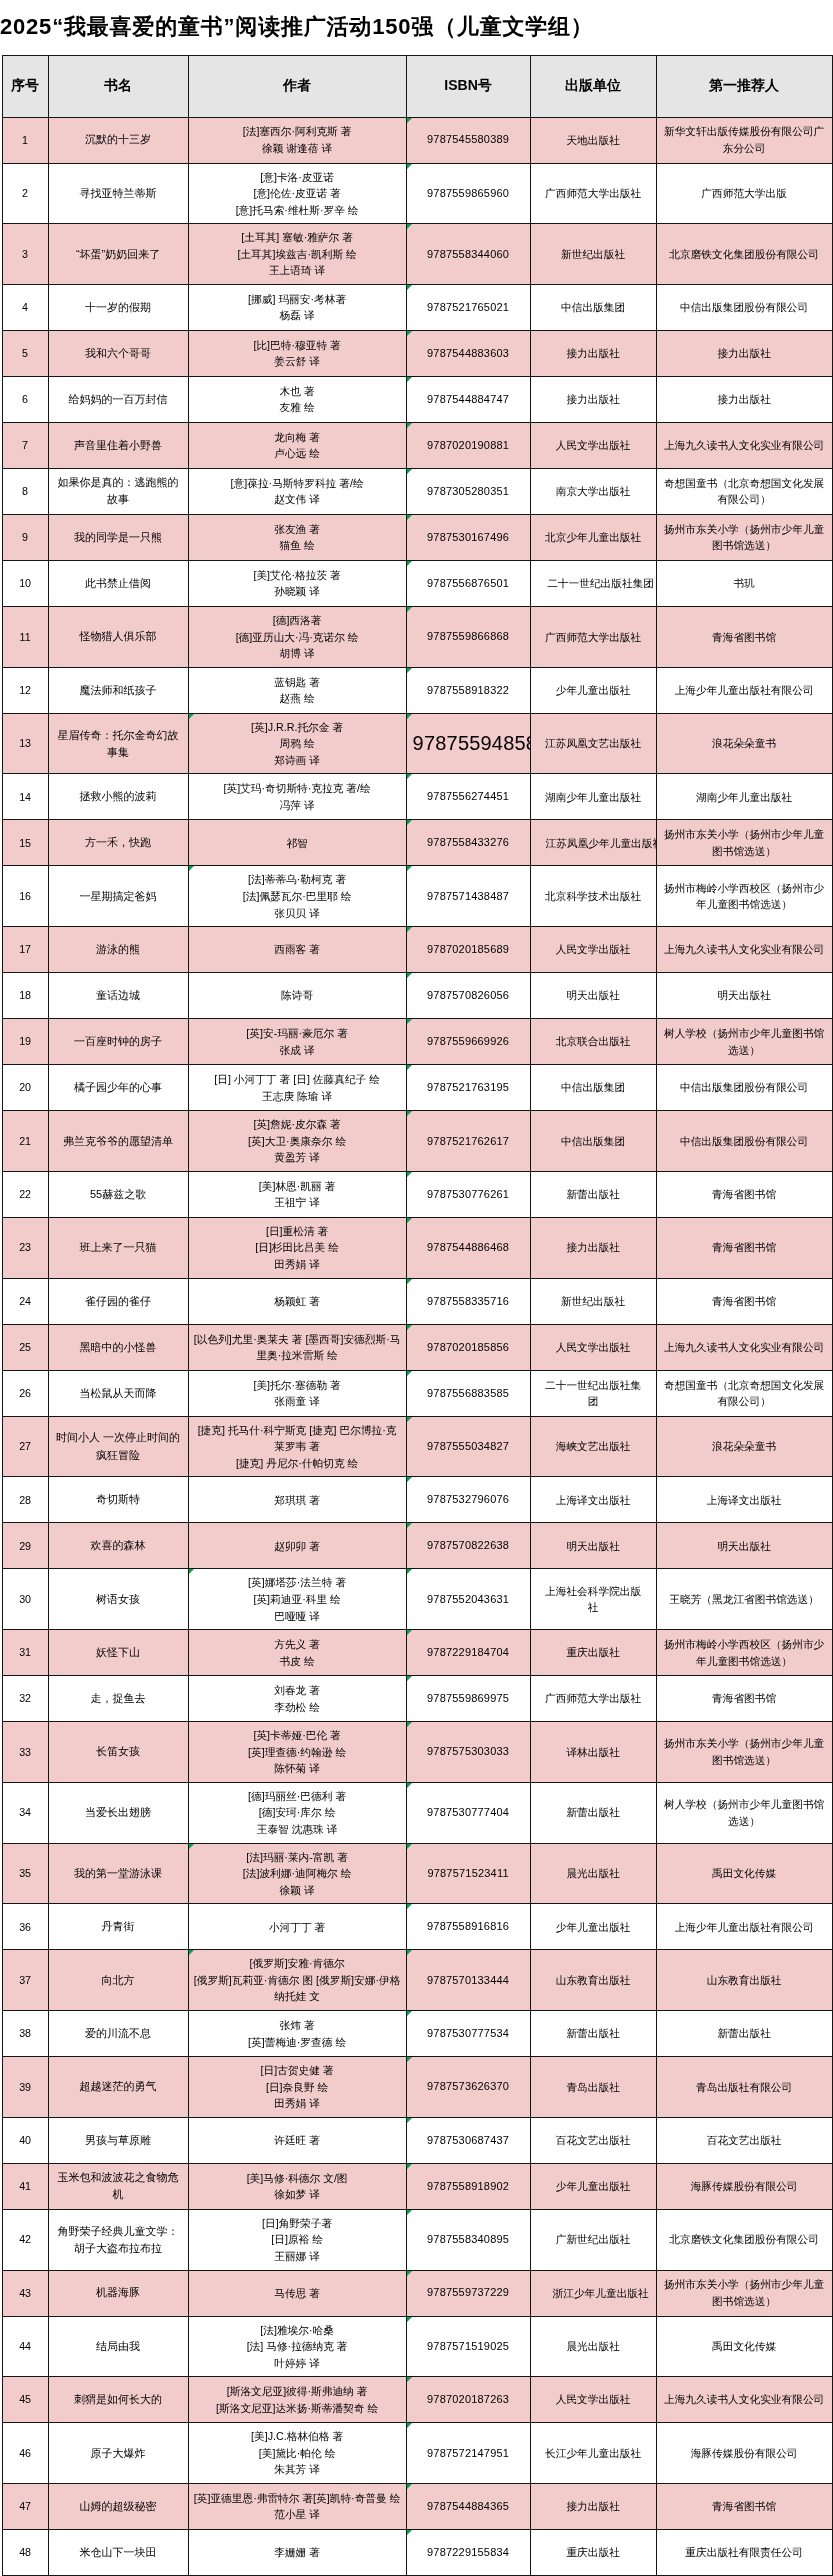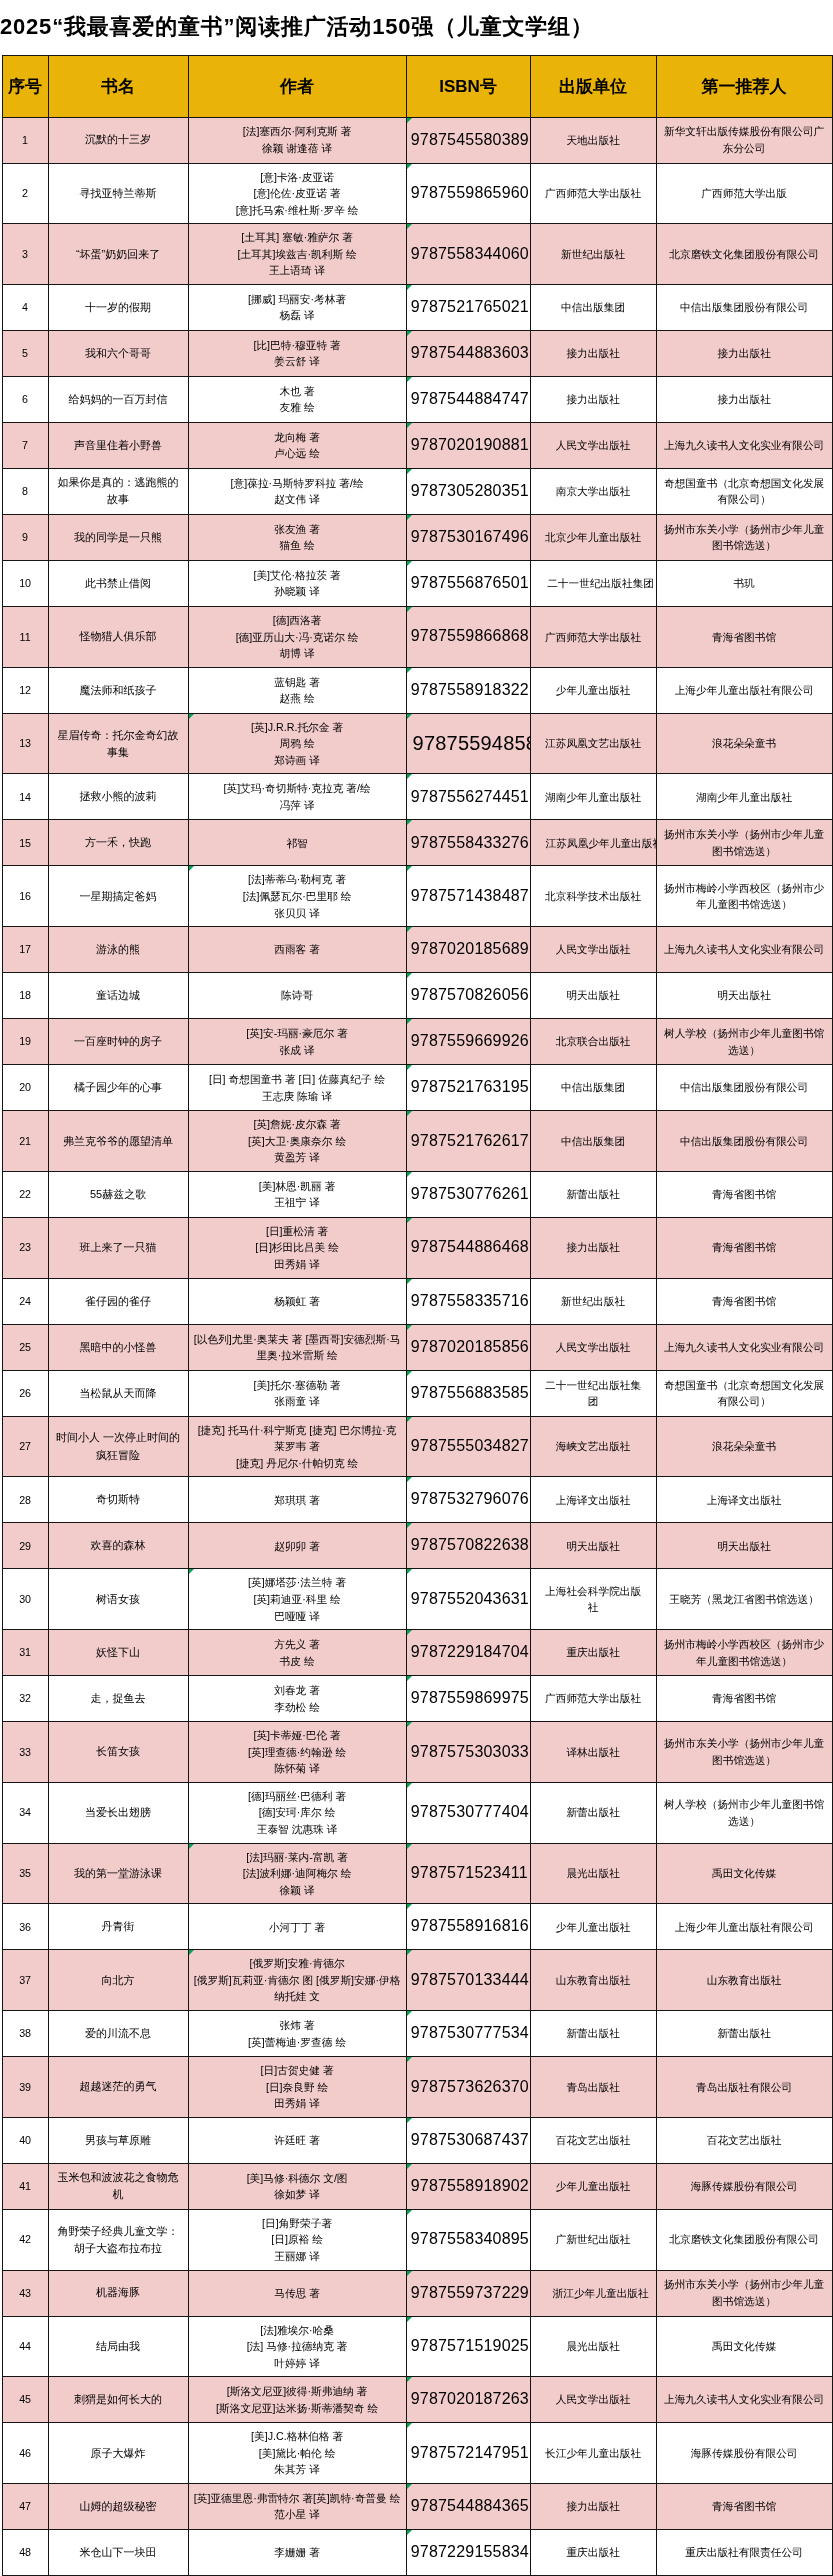--- a/index.html
+++ b/index.html
@@ -27,33 +27,33 @@
   col.c-rec{width:176px;}
   th,td{
     border:1.2px solid #141414;
     text-align:center;
     vertical-align:middle;
     padding:5px 4.1px;
     overflow:hidden;
   }
   thead th{
     height:51px;
-    font-size:17px;
+    font-size:14px;
     font-weight:bold;
-    background:#eab308;
+    background:#e5e5e5;
   }
   tbody td{
     font-size:10.7px;
     line-height:1.55;
     min-height:33px;
   }
   tbody tr{height:46px;}
   tbody tr.pink td{background:#f2cbcb;}
   td.cell-author, td.cell-pub, td.cell-rec{white-space:pre-line;}
-  td.cell-isbn{position:relative;font-size:16px;letter-spacing:0.2px;}
+  td.cell-isbn{position:relative;font-size:11px;letter-spacing:0.2px;}
   td.cell-isbn.big{font-size:20px;padding-left:6px;}
   td.cell-author{position:relative;}
   .nowrap-clip{white-space:nowrap !important;padding-left:15px;padding-right:0;}
   .flag{
     position:absolute;top:0;left:0;width:0;height:0;
     border-top:5.8px solid #00a651;
     border-right:5.8px solid transparent;
   }
   .cell-title{font-size:11px;}
 </style>
@@ -252,21 +252,21 @@
     <td class="cell-title">一百座时钟的房子</td>
     <td class="cell-author">[英]安-玛丽·豪厄尔 著
 张成 译</td>
     <td class="cell-isbn">9787559669926<span class="flag"></span></td>
     <td class="cell-pub">北京联合出版社</td>
     <td class="cell-rec">树人学校（扬州市少年儿童图书馆选送）</td>
   </tr>
         <tr>
     <td class="cell-no">20</td>
     <td class="cell-title">橘子园少年的心事</td>
-    <td class="cell-author">[日] 奇想国童书 著 [日] 佐藤真纪子 绘
+    <td class="cell-author">[日] 小河丁丁 著 [日] 佐藤真纪子 绘
 王志庚 陈瑜 译</td>
     <td class="cell-isbn">9787521763195<span class="flag"></span></td>
     <td class="cell-pub">中信出版集团</td>
     <td class="cell-rec">中信出版集团股份有限公司</td>
   </tr>
         <tr class="pink">
     <td class="cell-no">21</td>
     <td class="cell-title">弗兰克爷爷的愿望清单</td>
     <td class="cell-author">[英]詹妮·皮尔森 著
 [英]大卫·奥康奈尔 绘

